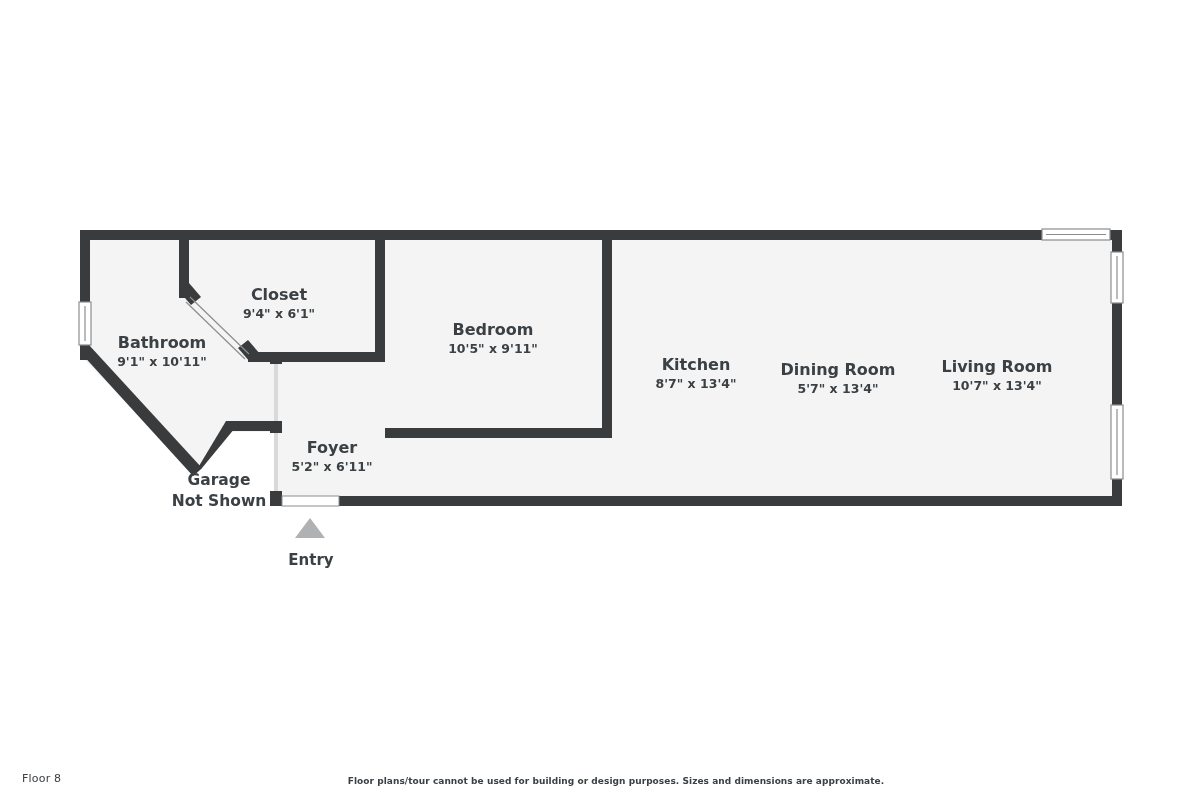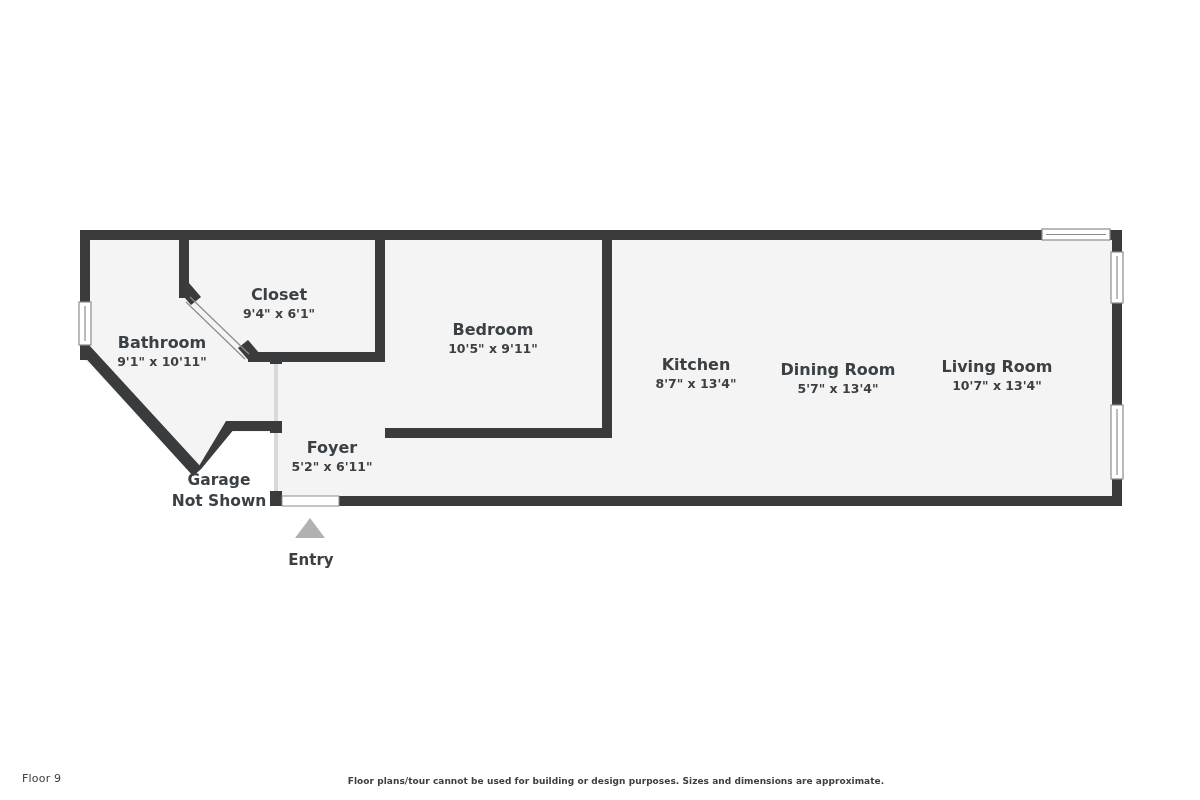--- a/index.html
+++ b/index.html
@@ -211,15 +211,15 @@
     </g>
 
     <g>
       <text class="note-label" x="219" y="485" text-anchor="middle">Garage</text>
       <text class="note-label" x="219" y="506" text-anchor="middle">Not Shown</text>
       <text class="entry-label" x="311" y="565" text-anchor="middle">Entry</text>
     </g>
 
   </svg>
 
-  <div class="footer-floor">Floor 9</div>
+  <div class="footer-floor">Floor 8</div>
   <div class="footer-disclaimer">Floor plans/tour cannot be used for building or design purposes. Sizes and dimensions are approximate.</div>
 </div>
 
 </body></html>

